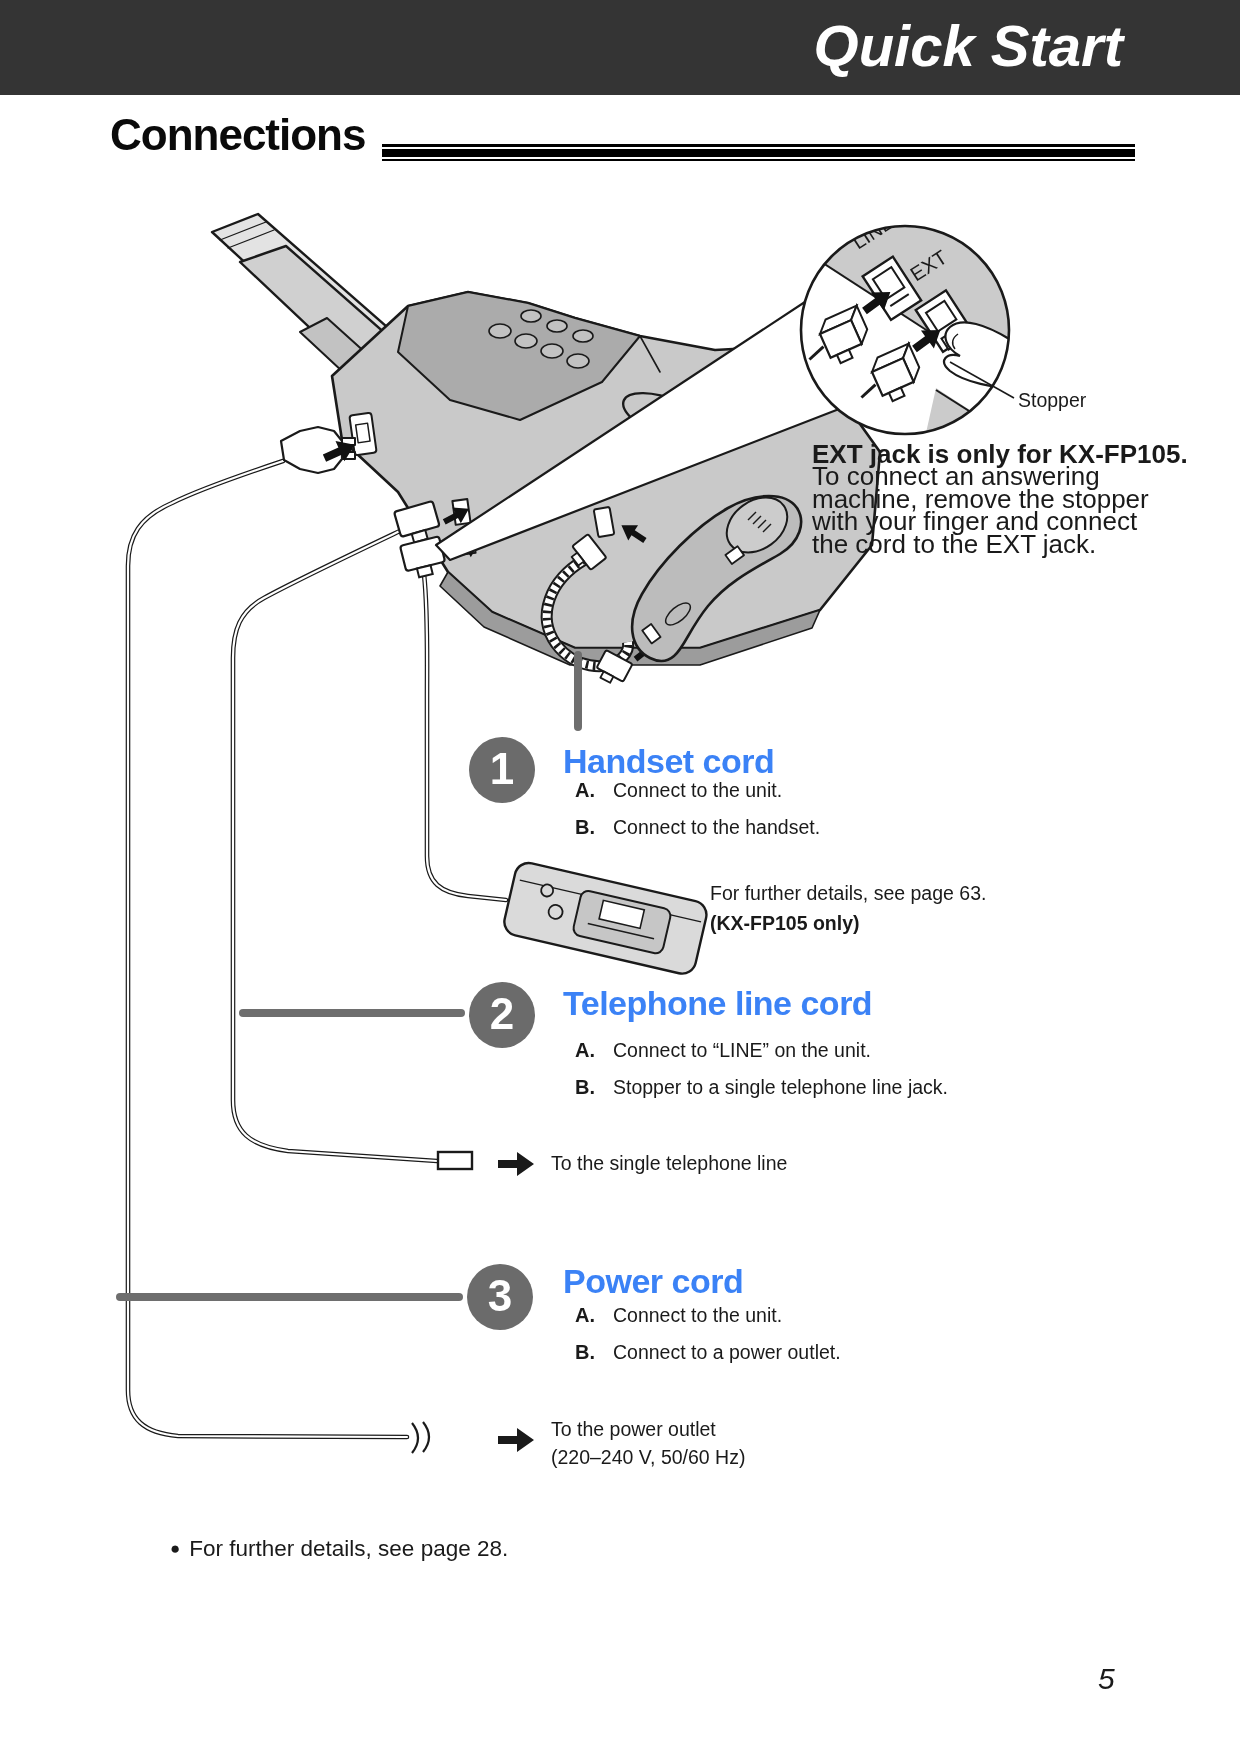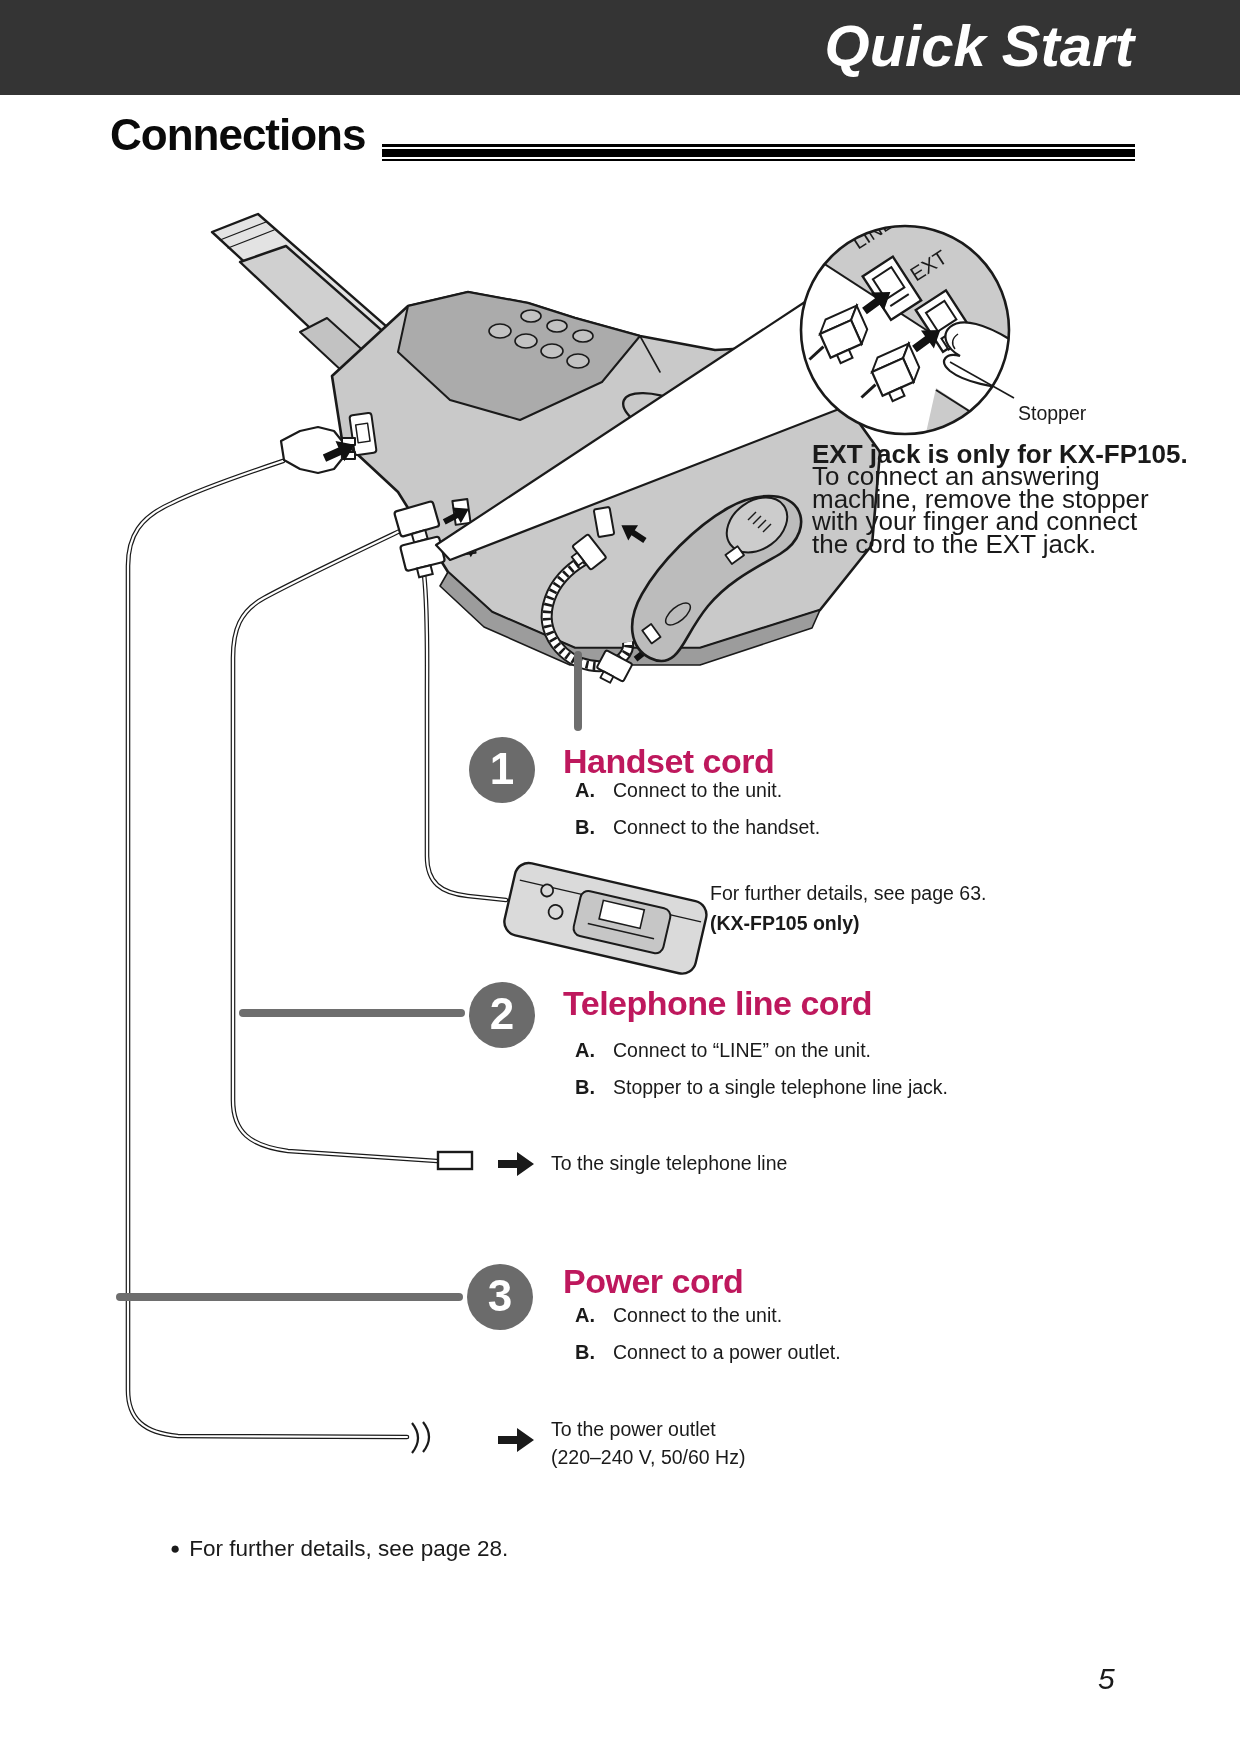--- a/index.html
+++ b/index.html
@@ -4,36 +4,36 @@
 <style>
   html,body{margin:0;padding:0;background:#888;}
   *{box-sizing:border-box;}
   #page{
     position:relative;width:1240px;height:1755px;background:#fff;margin:0 auto;
     font-family:"Liberation Sans","DejaVu Sans",sans-serif;color:#1a1a1a;overflow:hidden;
   }
   .abs{position:absolute;}
   
   #header-bar{left:0;top:0;width:1240px;height:95px;background:#343434;}
-  #header-title{right:106px;top:12px;font-size:58px;font-weight:bold;font-style:italic;color:#ffffff;letter-spacing:0px;}
+  #header-title{right:117px;top:12px;font-size:58px;font-weight:bold;font-style:italic;color:#ffffff;letter-spacing:0px;}
   
   #connections-title{left:110px;top:110px;font-size:44px;font-weight:bold;letter-spacing:-1px;color:#0a0a0a;}
   #connections-rule{left:382px;top:144px;width:753px;height:17px;
     background:linear-gradient(to bottom,#000 0 2.5px,#fff 2.5px 5px,#000 5px 12.5px,#fff 12.5px 15px,#000 15px 17px);}
   
   #diagram{left:0;top:0;width:1240px;height:1755px;}
   
   .note{font-size:26px;line-height:22.4px;}
   .bold{font-weight:bold;}
-  #stopper-label{left:1018px;top:389px;font-size:19.5px;margin-top:13px;}
+  #stopper-label{left:1018px;top:389px;font-size:19.5px;}
   #ext-note{left:812px;top:443px;}
   #answering-note{left:710px;top:878px;font-size:19.5px;line-height:30px;}
   .step-badge{width:66px;height:66px;border-radius:50%;background:#6b6b6b;color:#fff;
     font-size:44px;font-weight:bold;text-align:center;line-height:64px;}
-  .step-title{font-size:34px;font-weight:bold;letter-spacing:-0.5px;color:#be185d;}
+  .step-title{font-size:34px;font-weight:bold;letter-spacing:-0.5px;color:#3b82f6;}
   .ab-row{display:flex;font-size:19.5px;}
   .ab-label{font-weight:bold;font-size:20px;width:38px;flex:0 0 38px;}
   .caption{font-size:19.5px;}
   #footer-note{left:170px;top:1536px;font-size:22.5px;}
   #footer-note .bullet{font-size:17px;vertical-align:2px;margin-right:9px;}
   #page-number{left:1098px;top:1662px;font-size:30px;font-style:italic;}
 </style>
 </head>
 <body>
 

